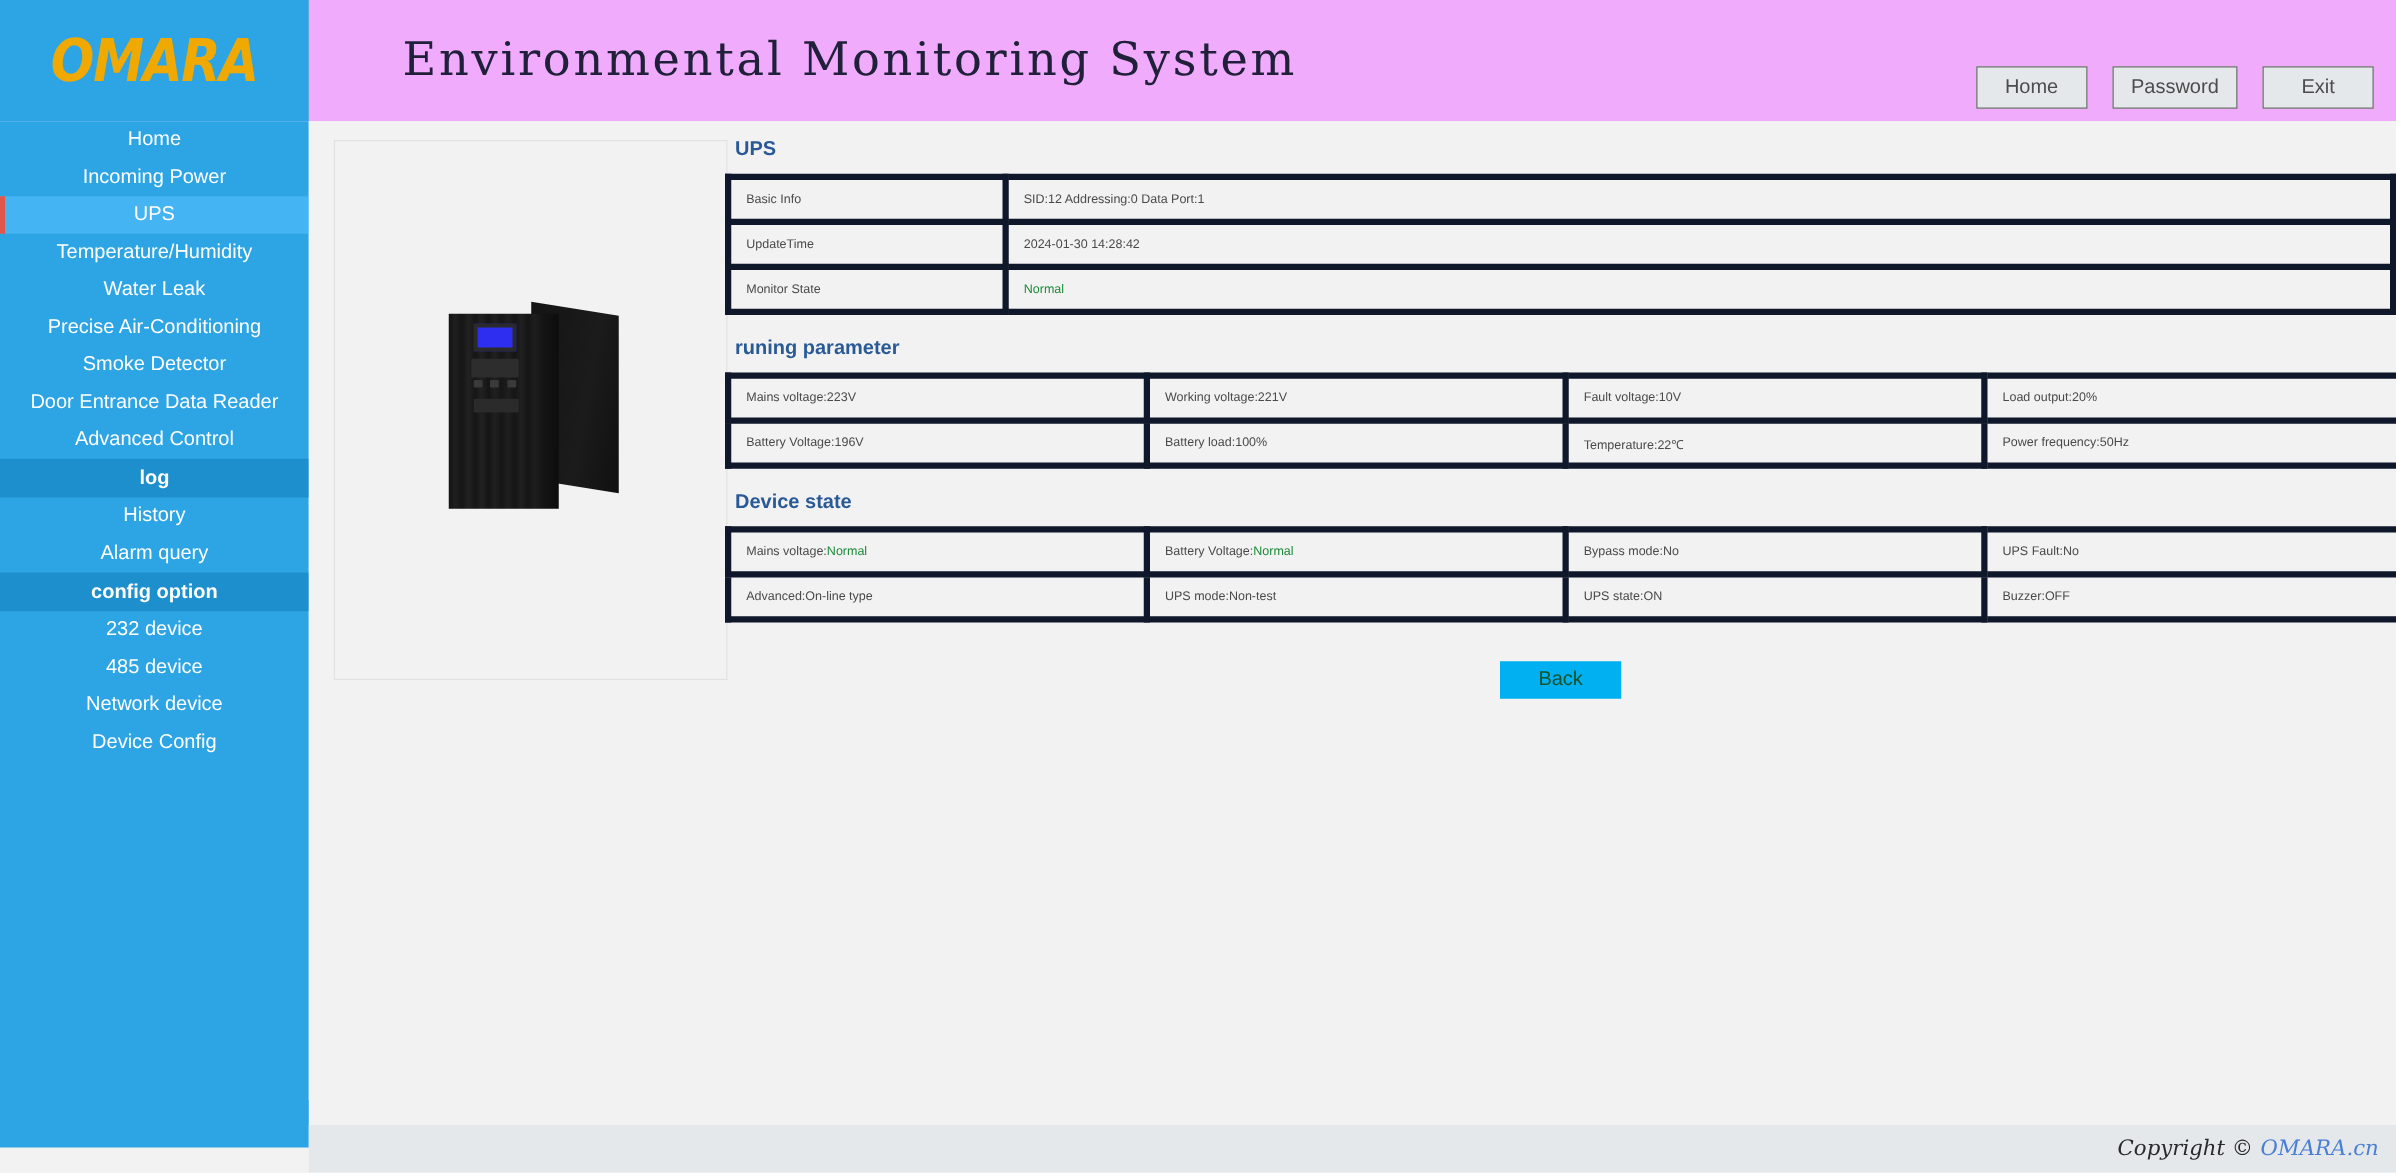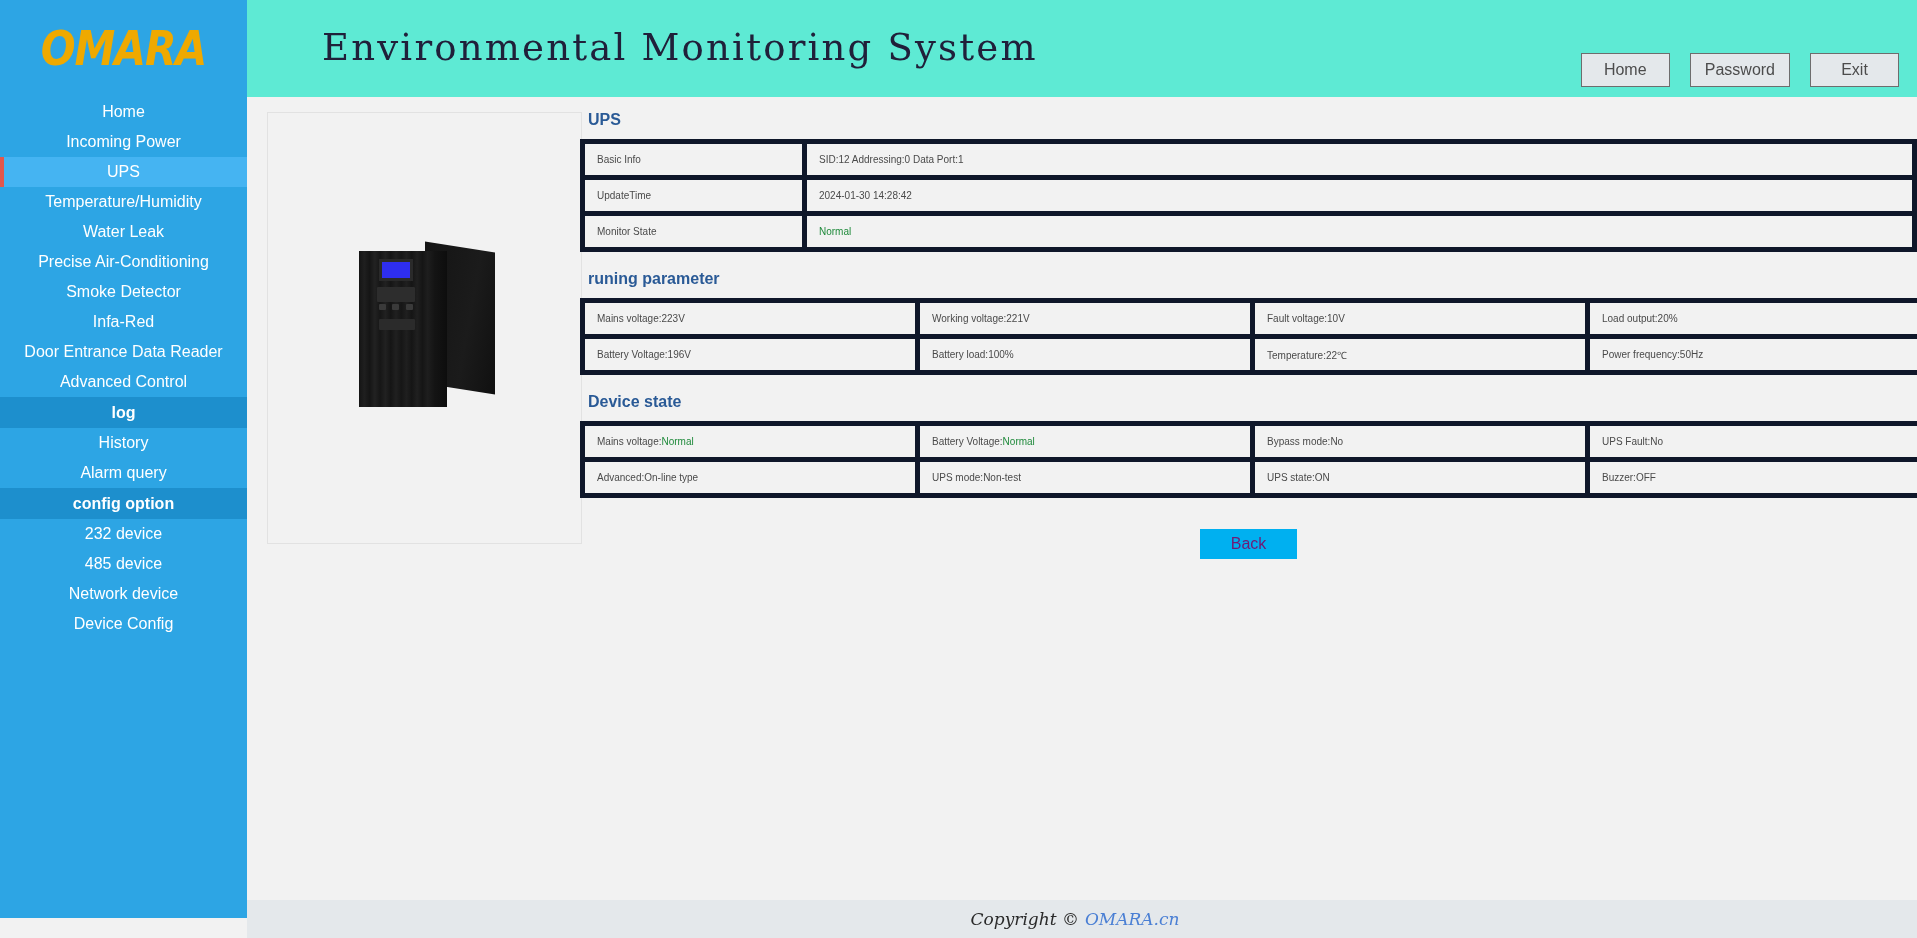--- a/index.html
+++ b/index.html
@@ -10,21 +10,21 @@
     background: #f2f2f2;
     font-family: "Liberation Sans", sans-serif;
   }
 
   .page { position: relative; width: 1917px; height: 938px; background: #f2f2f2; }
 
   
   .header {
     position: absolute; top: 0; left: 0;
     width: 1917px; height: 97px;
-    background: #5eead4;
+    background: #f0abfc;
   }
   .logo-box {
     position: absolute; top: 0; left: 0;
     width: 247px; height: 97px;
     background: #2da5e4;
     display: flex; align-items: center; justify-content: center;
   }
   .logo-text {
     font-family: "DejaVu Sans", sans-serif;
     font-weight: 900;
@@ -91,21 +91,21 @@
     font-weight: bold;
     cursor: default;
   }
 
   
   .footer {
     position: absolute;
     left: 247px; bottom: 0;
     width: 1670px; height: 38px;
     background: #e4e8eb;
-    display: flex; align-items: center; justify-content: center;
+    display: flex; align-items: center; justify-content: flex-end;
     padding-right: 14px;
     gap: 6px;
   }
   .copy-text {
     font-family: "DejaVu Serif", serif;
     font-style: italic;
     font-size: 17px;
     color: #2a2a2a;
   }
   .copy-link {
@@ -210,21 +210,21 @@
 
   .back-row {
     position: absolute;
     left: 333px; top: 432px;
     width: 1337px;
     display: flex; justify-content: center;
   }
   .back-btn {
     width: 97px; height: 30px;
     background: #00b0f0;
-    color: #701a75;
+    color: #14532d;
     border: none;
     font-size: 16px;
     cursor: pointer;
     display: flex; align-items: center; justify-content: center;
     font-family: "Liberation Sans", sans-serif;
   }
 </style>
 </head>
 <body>
 
@@ -243,21 +243,20 @@
   </div>
 
   <div class="sidebar" id="sidebar">
       <div class="nav-item">Home</div>
       <div class="nav-item">Incoming Power</div>
       <div class="nav-item active">UPS</div>
       <div class="nav-item">Temperature/Humidity</div>
       <div class="nav-item">Water Leak</div>
       <div class="nav-item">Precise Air-Conditioning</div>
       <div class="nav-item">Smoke Detector</div>
-      <div class="nav-item">Infa-Red</div>
       <div class="nav-item">Door Entrance Data Reader</div>
       <div class="nav-item">Advanced Control</div>
       <div class="nav-section">log</div>
       <div class="nav-item">History</div>
       <div class="nav-item">Alarm query</div>
       <div class="nav-section">config option</div>
       <div class="nav-item">232 device</div>
       <div class="nav-item">485 device</div>
       <div class="nav-item">Network device</div>
       <div class="nav-item">Device Config</div>

